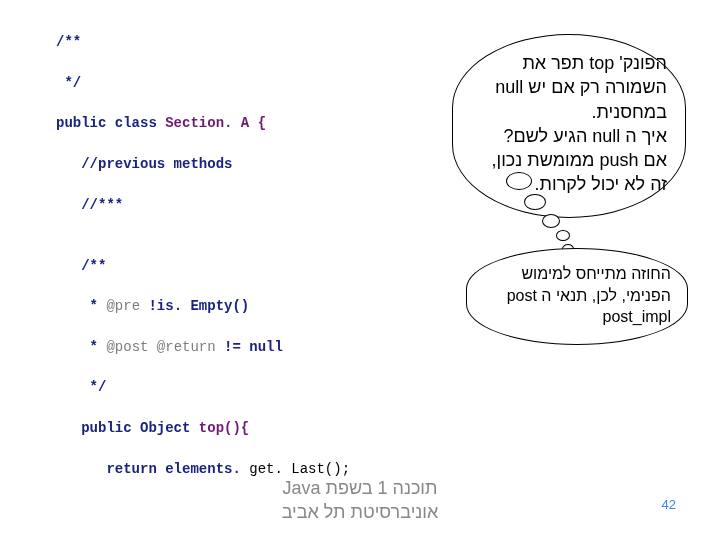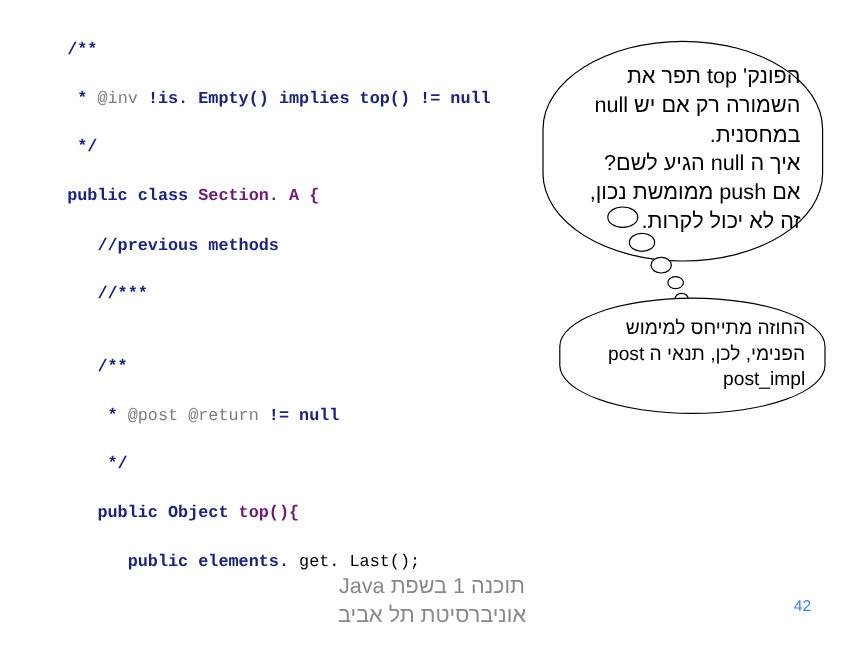--- a/index.html
+++ b/index.html
@@ -98,31 +98,31 @@
   }
   .line { display: block; }
 </style>
 </head>
 <body>
 
 <div class="slide">
 
   <div class="code">
 <span class="line"><span class="c-navy">/**</span></span>
-<span class="line"><span class="c-navy"> * </span><span class="c-grey">@inv</span><span class="c-navy"> !is. Empty() implies top() != null</span></span>
 <span class="line"><span class="c-navy"> */</span></span>
 <span class="line"><span class="c-navy">public class </span><span class="c-oblack">Section. A {</span></span>
 <span class="line"><span class="c-navy">   //previous methods</span></span>
 <span class="line"><span class="c-navy">   //***</span></span>
 <span class="line"><span></span></span>
 <span class="line"><span class="c-navy">   /**</span></span>
+<span class="line"><span class="c-navy">    * </span><span class="c-grey">@pre</span><span class="c-navy"> !is. Empty()</span></span>
 <span class="line"><span class="c-navy">    * </span><span class="c-grey">@post @return</span><span class="c-navy"> != null</span></span>
 <span class="line"><span class="c-navy">    */</span></span>
 <span class="line"><span class="c-navy">   public Object </span><span class="c-oblack">top(){</span></span>
-<span class="line"><span class="c-navy">      public elements.</span><span class="c-black"> get. Last();</span></span>
+<span class="line"><span class="c-navy">      return elements.</span><span class="c-black"> get. Last();</span></span>
 <span class="line"></span>
 <span class="line"><span></span></span>
 
 
 
 
 
 
 
 

